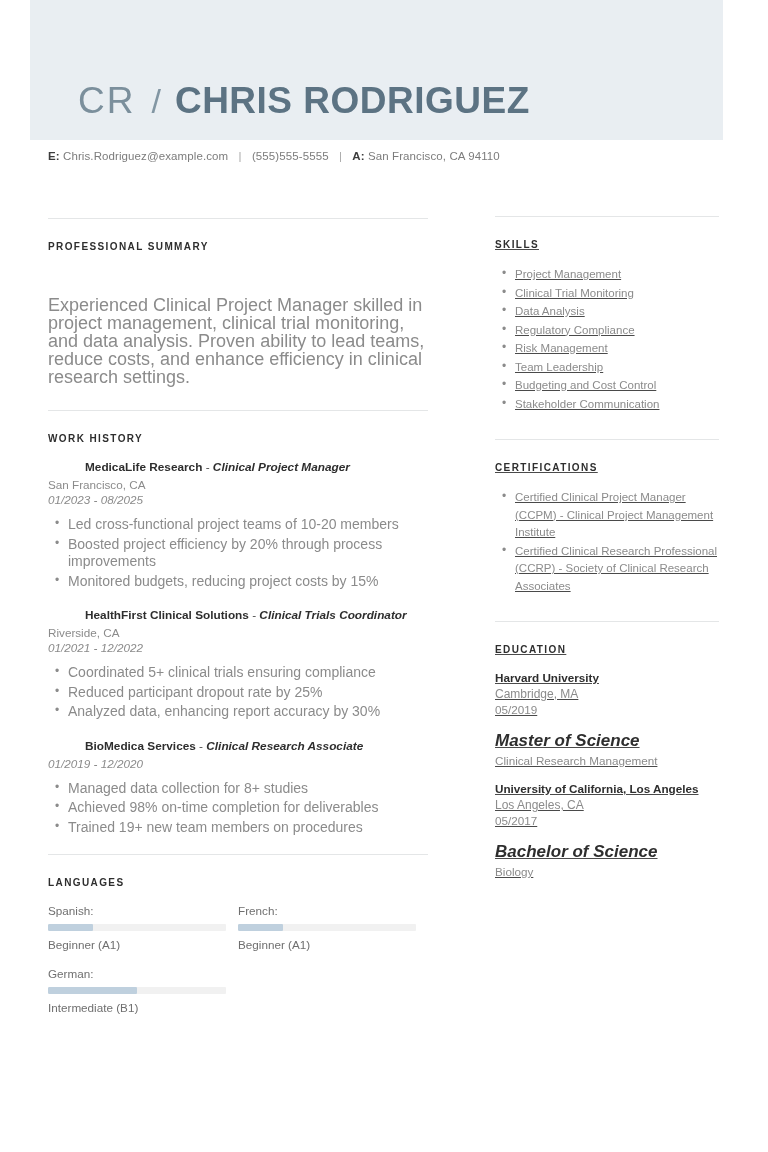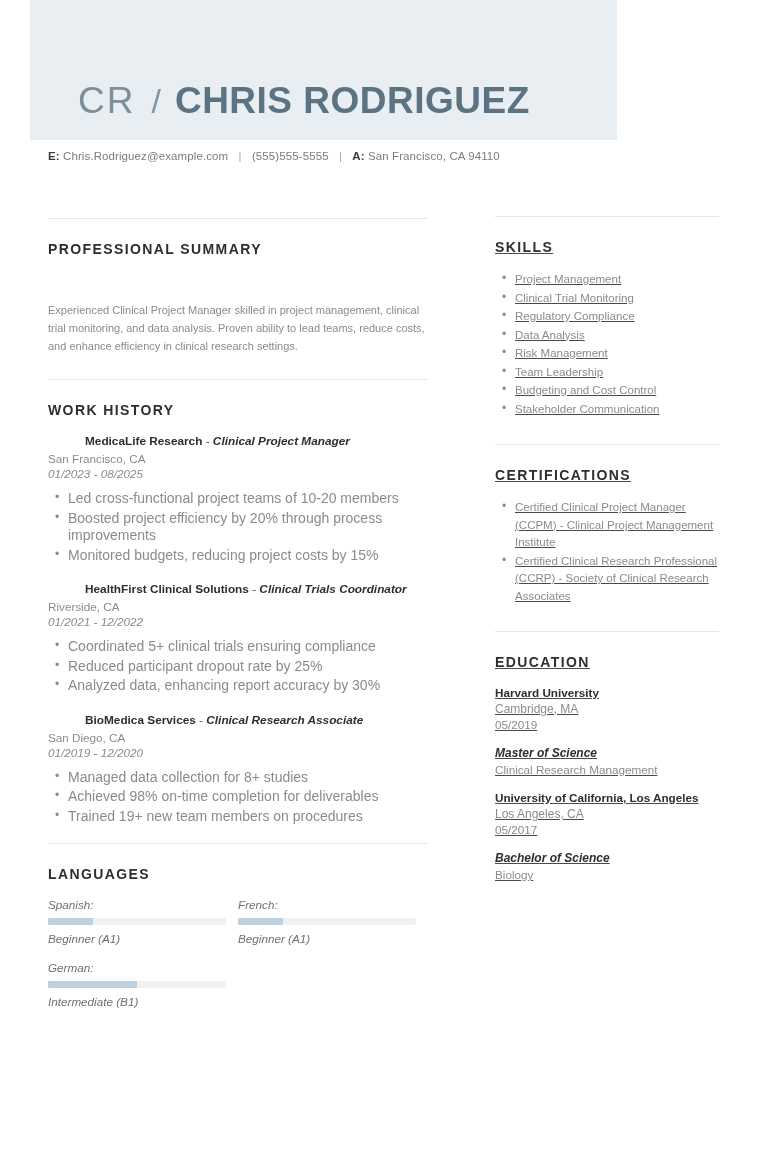--- a/index.html
+++ b/index.html
@@ -20,21 +20,21 @@
     width: 768px;
     height: 1152px;
     box-sizing: border-box;
   }
 
   
   .header-band {
     position: absolute;
     left: 30px;
     top: 0;
-    width: 587px;
+    width: 693px;
     height: 140px;
     background: #e9eef2;
     text-decoration: underline;
   }
   .header-name-row {
     position: absolute;
     left: 48px;
     bottom: 18px;
     display: flex;
     align-items: baseline;
@@ -93,30 +93,30 @@
     text-decoration: underline;
   }
 
   .rule {
     height: 1px;
     background: #e4e6e7;
     width: 100%;
   }
 
   .sec-title {
-    font-size: 14px;
+    font-size: 10px;
     font-weight: bold;
     color: #2e2e2e;
     letter-spacing: 1.4px;
     margin-top: 22px;
     margin-bottom: 16px;
   }
 
   .summary-text {
-    font-size: 11px;
+    font-size: 18px;
     line-height: 18px;
     color: #8b8b8b;
     margin-bottom: 24px;
     margin-top: 44px;
   }
 
   
   .job { margin-bottom: 18px; }
   .job-title-line {
     font-size: 11.8px;
@@ -158,21 +158,20 @@
     top: -1px;
     color: #8b8b8b;
     font-size: 12px;
   }
 
   
   .lang-grid {
     display: flex;
     flex-wrap: wrap;
     margin-top: 12px;
-    font-style: italic;
   }
   .lang-item {
     width: 190px;
     margin-bottom: 16px;
   }
   .lang-name {
     font-size: 11.7px;
     color: #6f6f6f;
     margin-bottom: 7px;
   }
@@ -226,21 +225,21 @@
   .edu-loc {
     font-size: 12px;
     color: #8b8b8b;
     margin-bottom: 2px;
   }
   .edu-date {
     font-size: 11.7px;
     color: #8b8b8b;
   }
   .edu-degree {
-    font-size: 12px;
+    font-size: 17px;
     font-weight: bold;
     font-style: italic;
     color: #2e2e2e;
     margin-bottom: 3px;
   }
   .edu-field {
     font-size: 11.7px;
     color: #8b8b8b;
   }
   .rc-gap { margin-top: 26px; }
@@ -292,21 +291,20 @@
           <div class="job-loc">Riverside, CA</div>
           <div class="job-dates">01/2021 - 12/2022</div>
           <ul class="bullets">
             <li>Coordinated 5+ clinical trials ensuring compliance</li>
             <li>Reduced participant dropout rate by 25%</li>
             <li>Analyzed data, enhancing report accuracy by 30%</li>
           </ul>
         </div>
         <div class="job">
           <div class="job-title-line"><span class="job-company">BioMedica Services</span><span class="job-dash"> - </span><span class="job-role">Clinical Research Associate</span></div>
-          <div class="job-loc">San Diego, CA</div>
           <div class="job-dates">01/2019 - 12/2020</div>
           <ul class="bullets">
             <li>Managed data collection for 8+ studies</li>
             <li>Achieved 98% on-time completion for deliverables</li>
             <li>Trained 19+ new team members on procedures</li>
           </ul>
         </div>
       </div>
 
     <div class="rule" style="margin-top:14px;"></div>
@@ -337,22 +335,22 @@
 
   </div>
 
   <div class="col-right">
 
     <div class="rule"></div>
     <div class="sec-title">SKILLS</div>
     <ul class="plain-bullets" id="skills-container">
         <li>Project Management</li>
         <li>Clinical Trial Monitoring</li>
+        <li>Data Analysis</li>
         <li>Regulatory Compliance</li>
-        <li>Data Analysis</li>
         <li>Risk Management</li>
         <li>Team Leadership</li>
         <li>Budgeting and Cost Control</li>
         <li>Stakeholder Communication</li>
       </ul>
 
     <div class="rule rc-gap"></div>
     <div class="sec-title">CERTIFICATIONS</div>
     <ul class="plain-bullets" id="certs-container">
         <li>Certified Clinical Project Manager (CCPM) - Clinical Project Management Institute</li>

